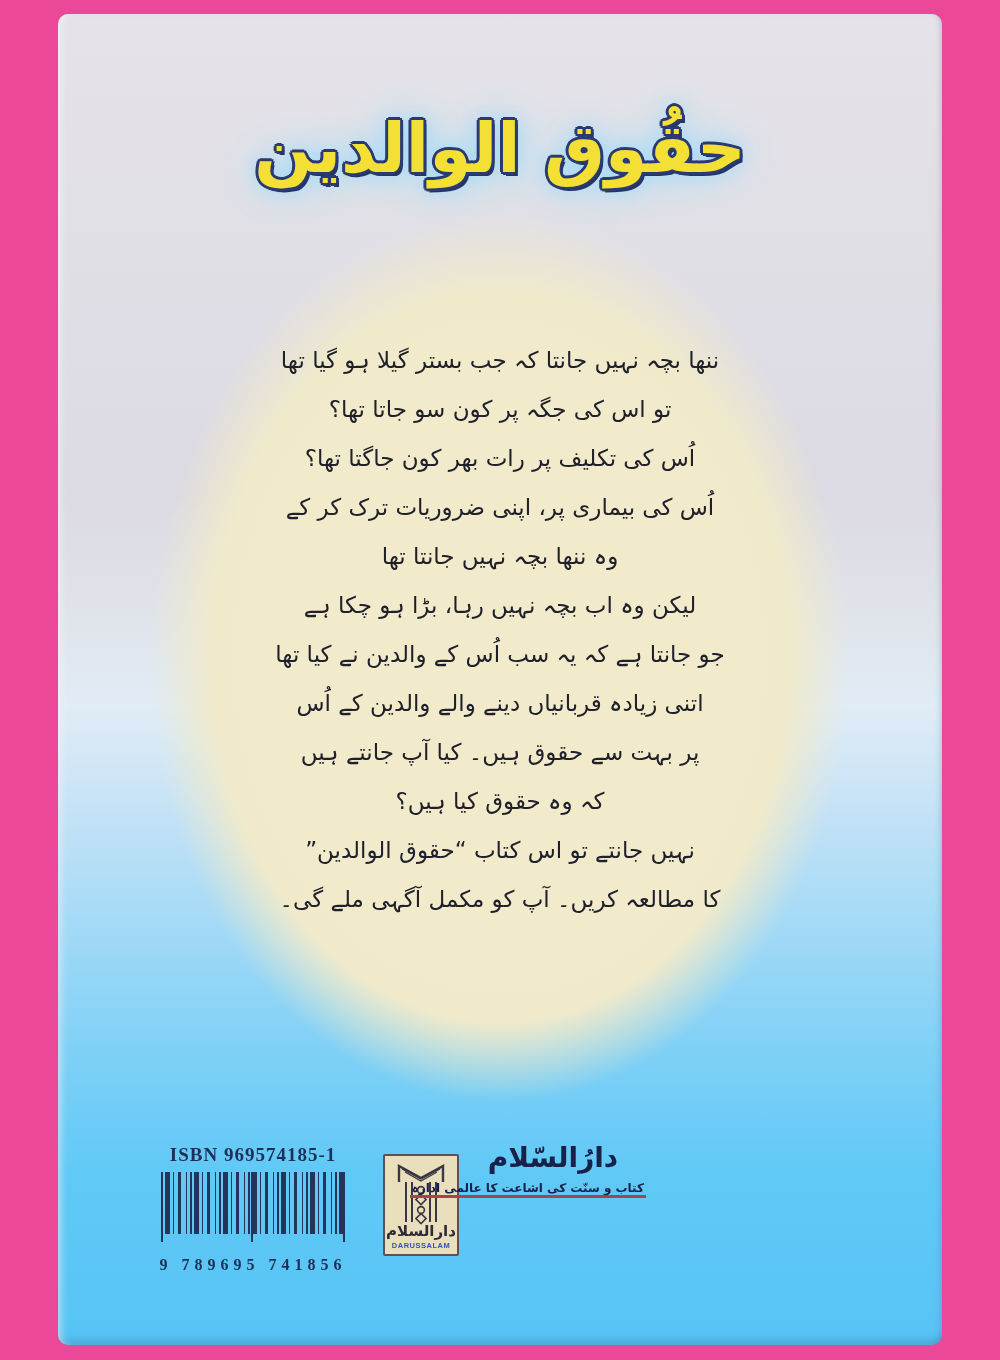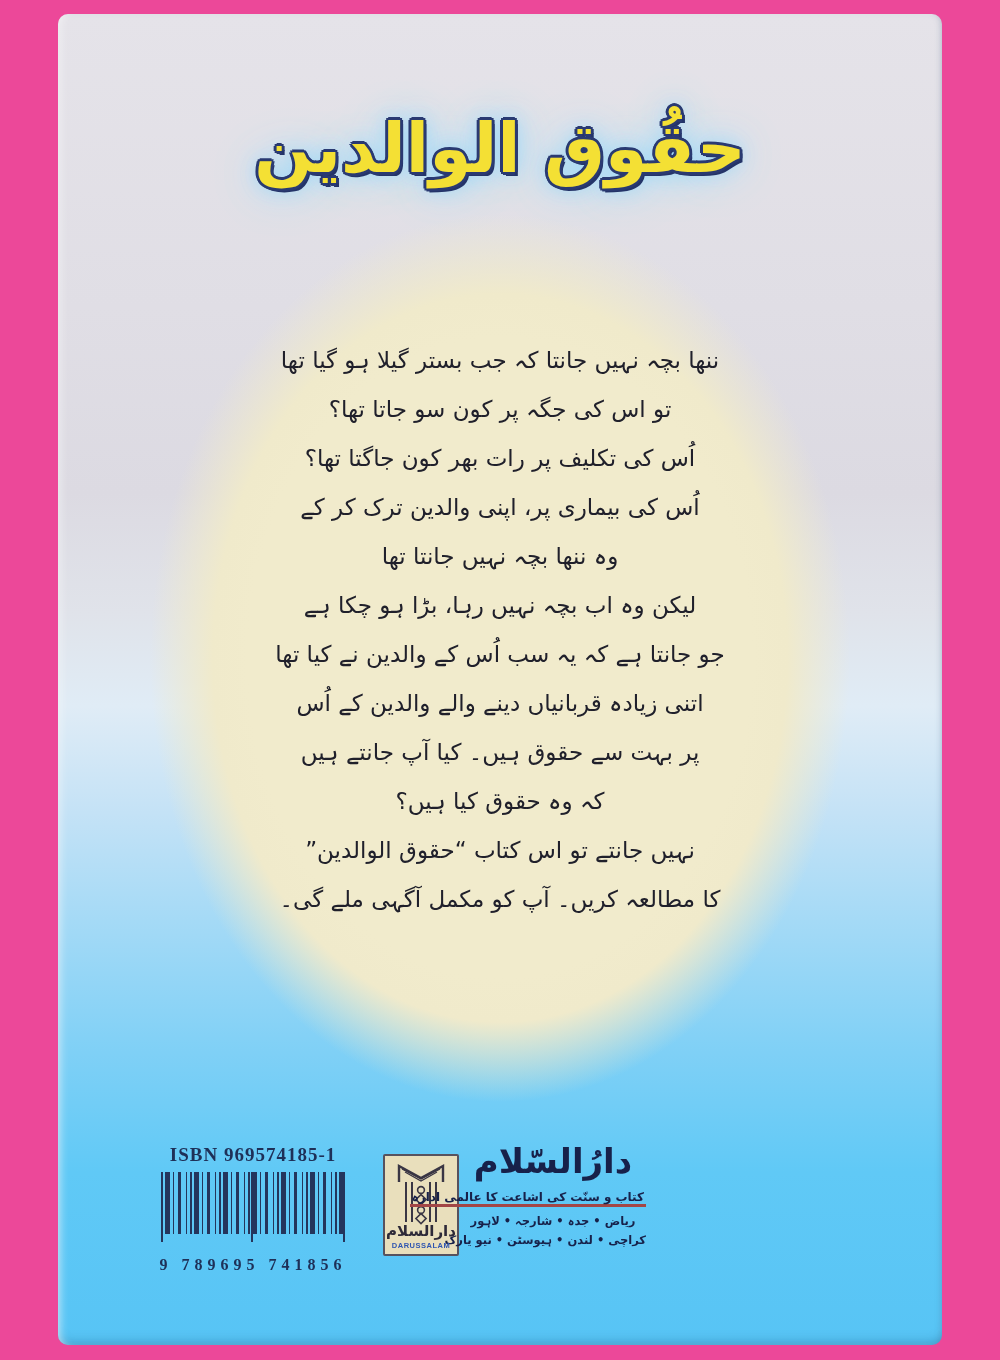--- a/index.html
+++ b/index.html
@@ -51,42 +51,42 @@
     display:flex;flex-direction:column;align-items:center;justify-content:flex-end;
     padding-bottom:4px;}
   .logo svg{position:absolute;left:0;top:0;}
   .logo-arabic{position:relative;font-size:15px;font-weight:bold;color:#2e2a38;line-height:1;
     direction:rtl;z-index:2;}
   .logo-latin{position:relative;font-size:7.5px;font-weight:bold;color:#2f55b0;
     letter-spacing:0.5px;margin-top:2px;z-index:2;font-family:"Liberation Sans",sans-serif;}
   
   .publisher{position:absolute;left:402px;top:1124px;width:186px;text-align:center;
     direction:rtl;color:#17214a;}
-  .pub-name{font-size:34px;font-weight:bold;line-height:1.4;white-space:nowrap;}
+  .pub-name{font-size:28px;font-weight:bold;line-height:1.4;white-space:nowrap;}
   .pub-tagline{display:inline-block;font-size:12px;font-weight:bold;padding:0 2px 0 2px;
     border-bottom:3px solid #a34646;white-space:nowrap;margin-top:2px;}
   .pub-cities{font-size:11.5px;font-weight:bold;margin-top:5px;line-height:1.7;white-space:nowrap;}
 </style>
 </head>
 <body>
 
 <div class="stage">
   <div class="cover">
 
     <div class="title-wrap">
       <span class="title">حقُوق الوالدین</span>
     </div>
 
     <div class="oval"></div>
 
     <div class="body-lines">
       <div class="body-line">ننھا بچہ نہیں جانتا کہ جب بستر گیلا ہو گیا تھا</div>
       <div class="body-line">تو اس کی جگہ پر کون سو جاتا تھا؟</div>
       <div class="body-line">اُس کی تکلیف پر رات بھر کون جاگتا تھا؟</div>
-      <div class="body-line">اُس کی بیماری پر، اپنی والدین ترک کر کے</div>
+      <div class="body-line">اُس کی بیماری پر، اپنی ضروریات ترک کر کے</div>
       <div class="body-line">وہ ننھا بچہ نہیں جانتا تھا</div>
       <div class="body-line">لیکن وہ اب بچہ نہیں رہا، بڑا ہو چکا ہے</div>
       <div class="body-line">جو جانتا ہے کہ یہ سب اُس کے والدین نے کیا تھا</div>
       <div class="body-line">اتنی زیادہ قربانیاں دینے والے والدین کے اُس</div>
       <div class="body-line">پر بہت سے حقوق ہیں۔ کیا آپ جانتے ہیں</div>
       <div class="body-line">کہ وہ حقوق کیا ہیں؟</div>
       <div class="body-line">نہیں جانتے تو اس کتاب “حقوق الوالدین”</div>
       <div class="body-line">کا مطالعہ کریں۔ آپ کو مکمل آگہی ملے گی۔</div>
     </div>
 
@@ -115,20 +115,16 @@
       </svg>
       <div class="logo-arabic">دارالسلام</div>
       <div class="logo-latin">DARUSSALAM</div>
     </div>
 
     <div class="publisher">
       <div class="pub-name">دارُالسّلام</div>
       <div>
         <span class="pub-tagline">کتاب و سنّت کی اشاعت کا عالمی ادارہ</span>
       </div>
-      <div class="pub-cities">
-        <div>ریاض • جدہ • شارجہ • لاہور</div>
-        <div>کراچی • لندن • ہیوسٹن • نیو یارک</div>
-      </div>
     </div>
 
   </div>
 </div>
 
 </body></html>

